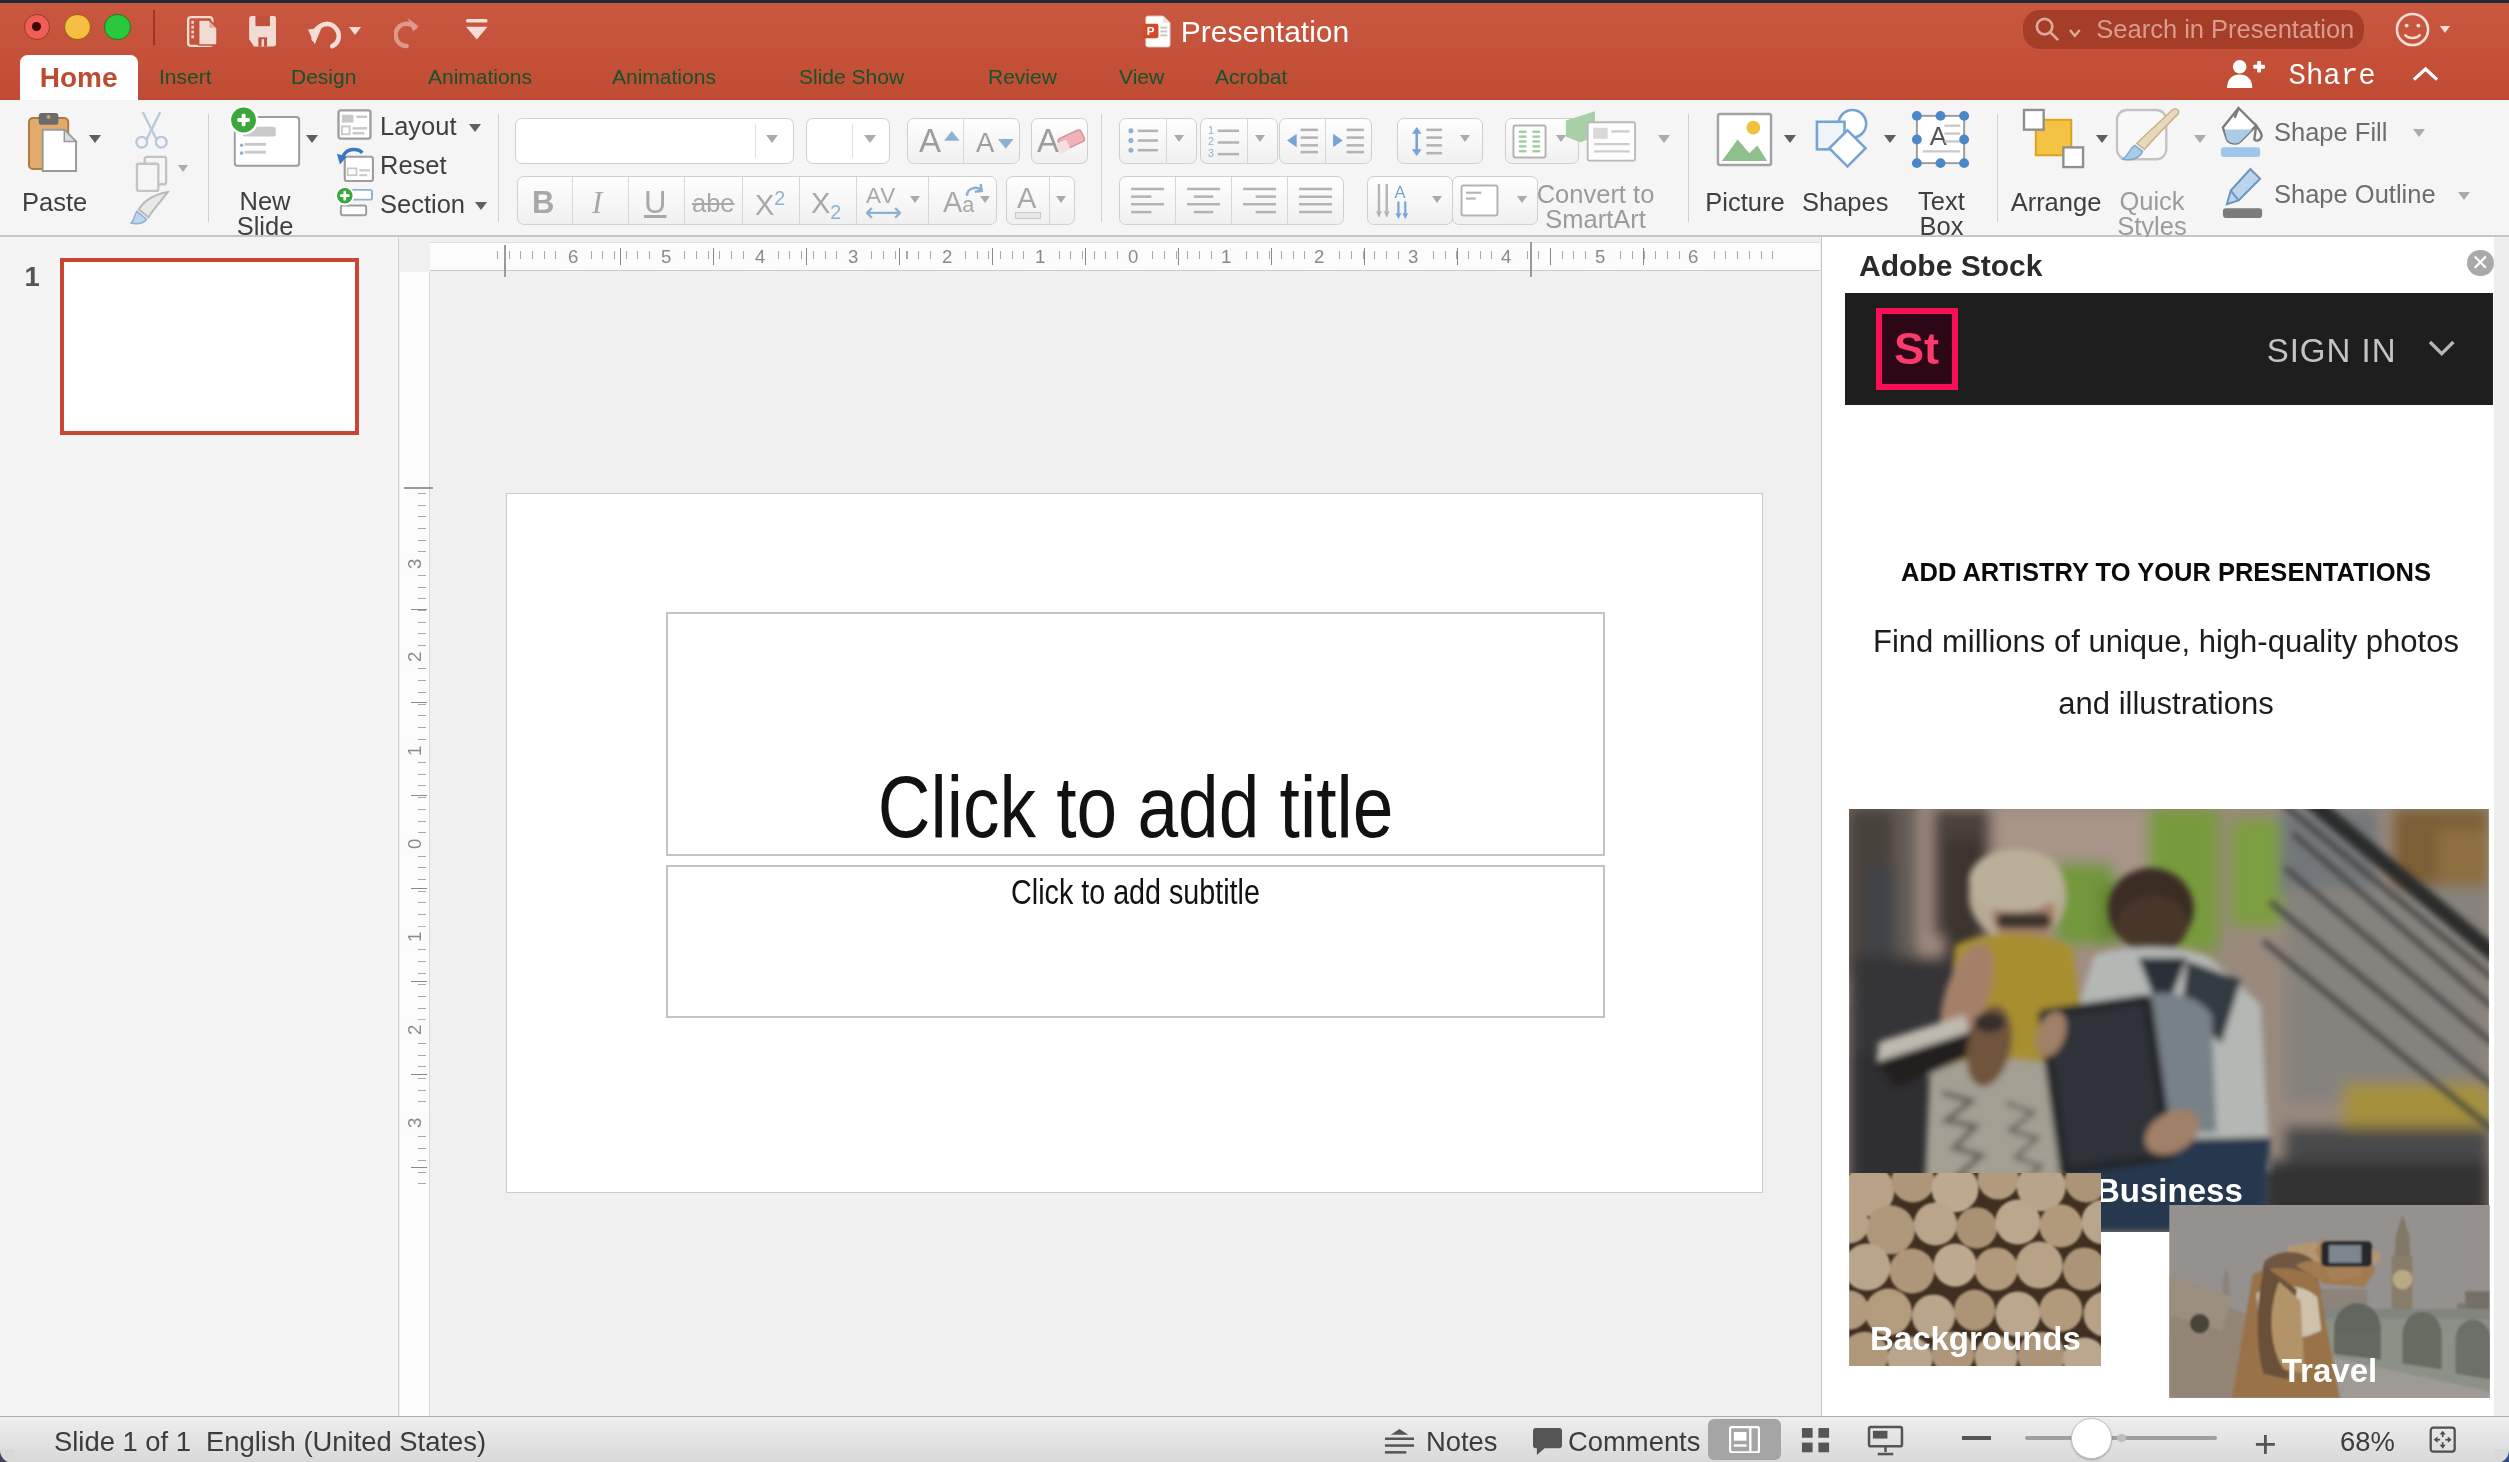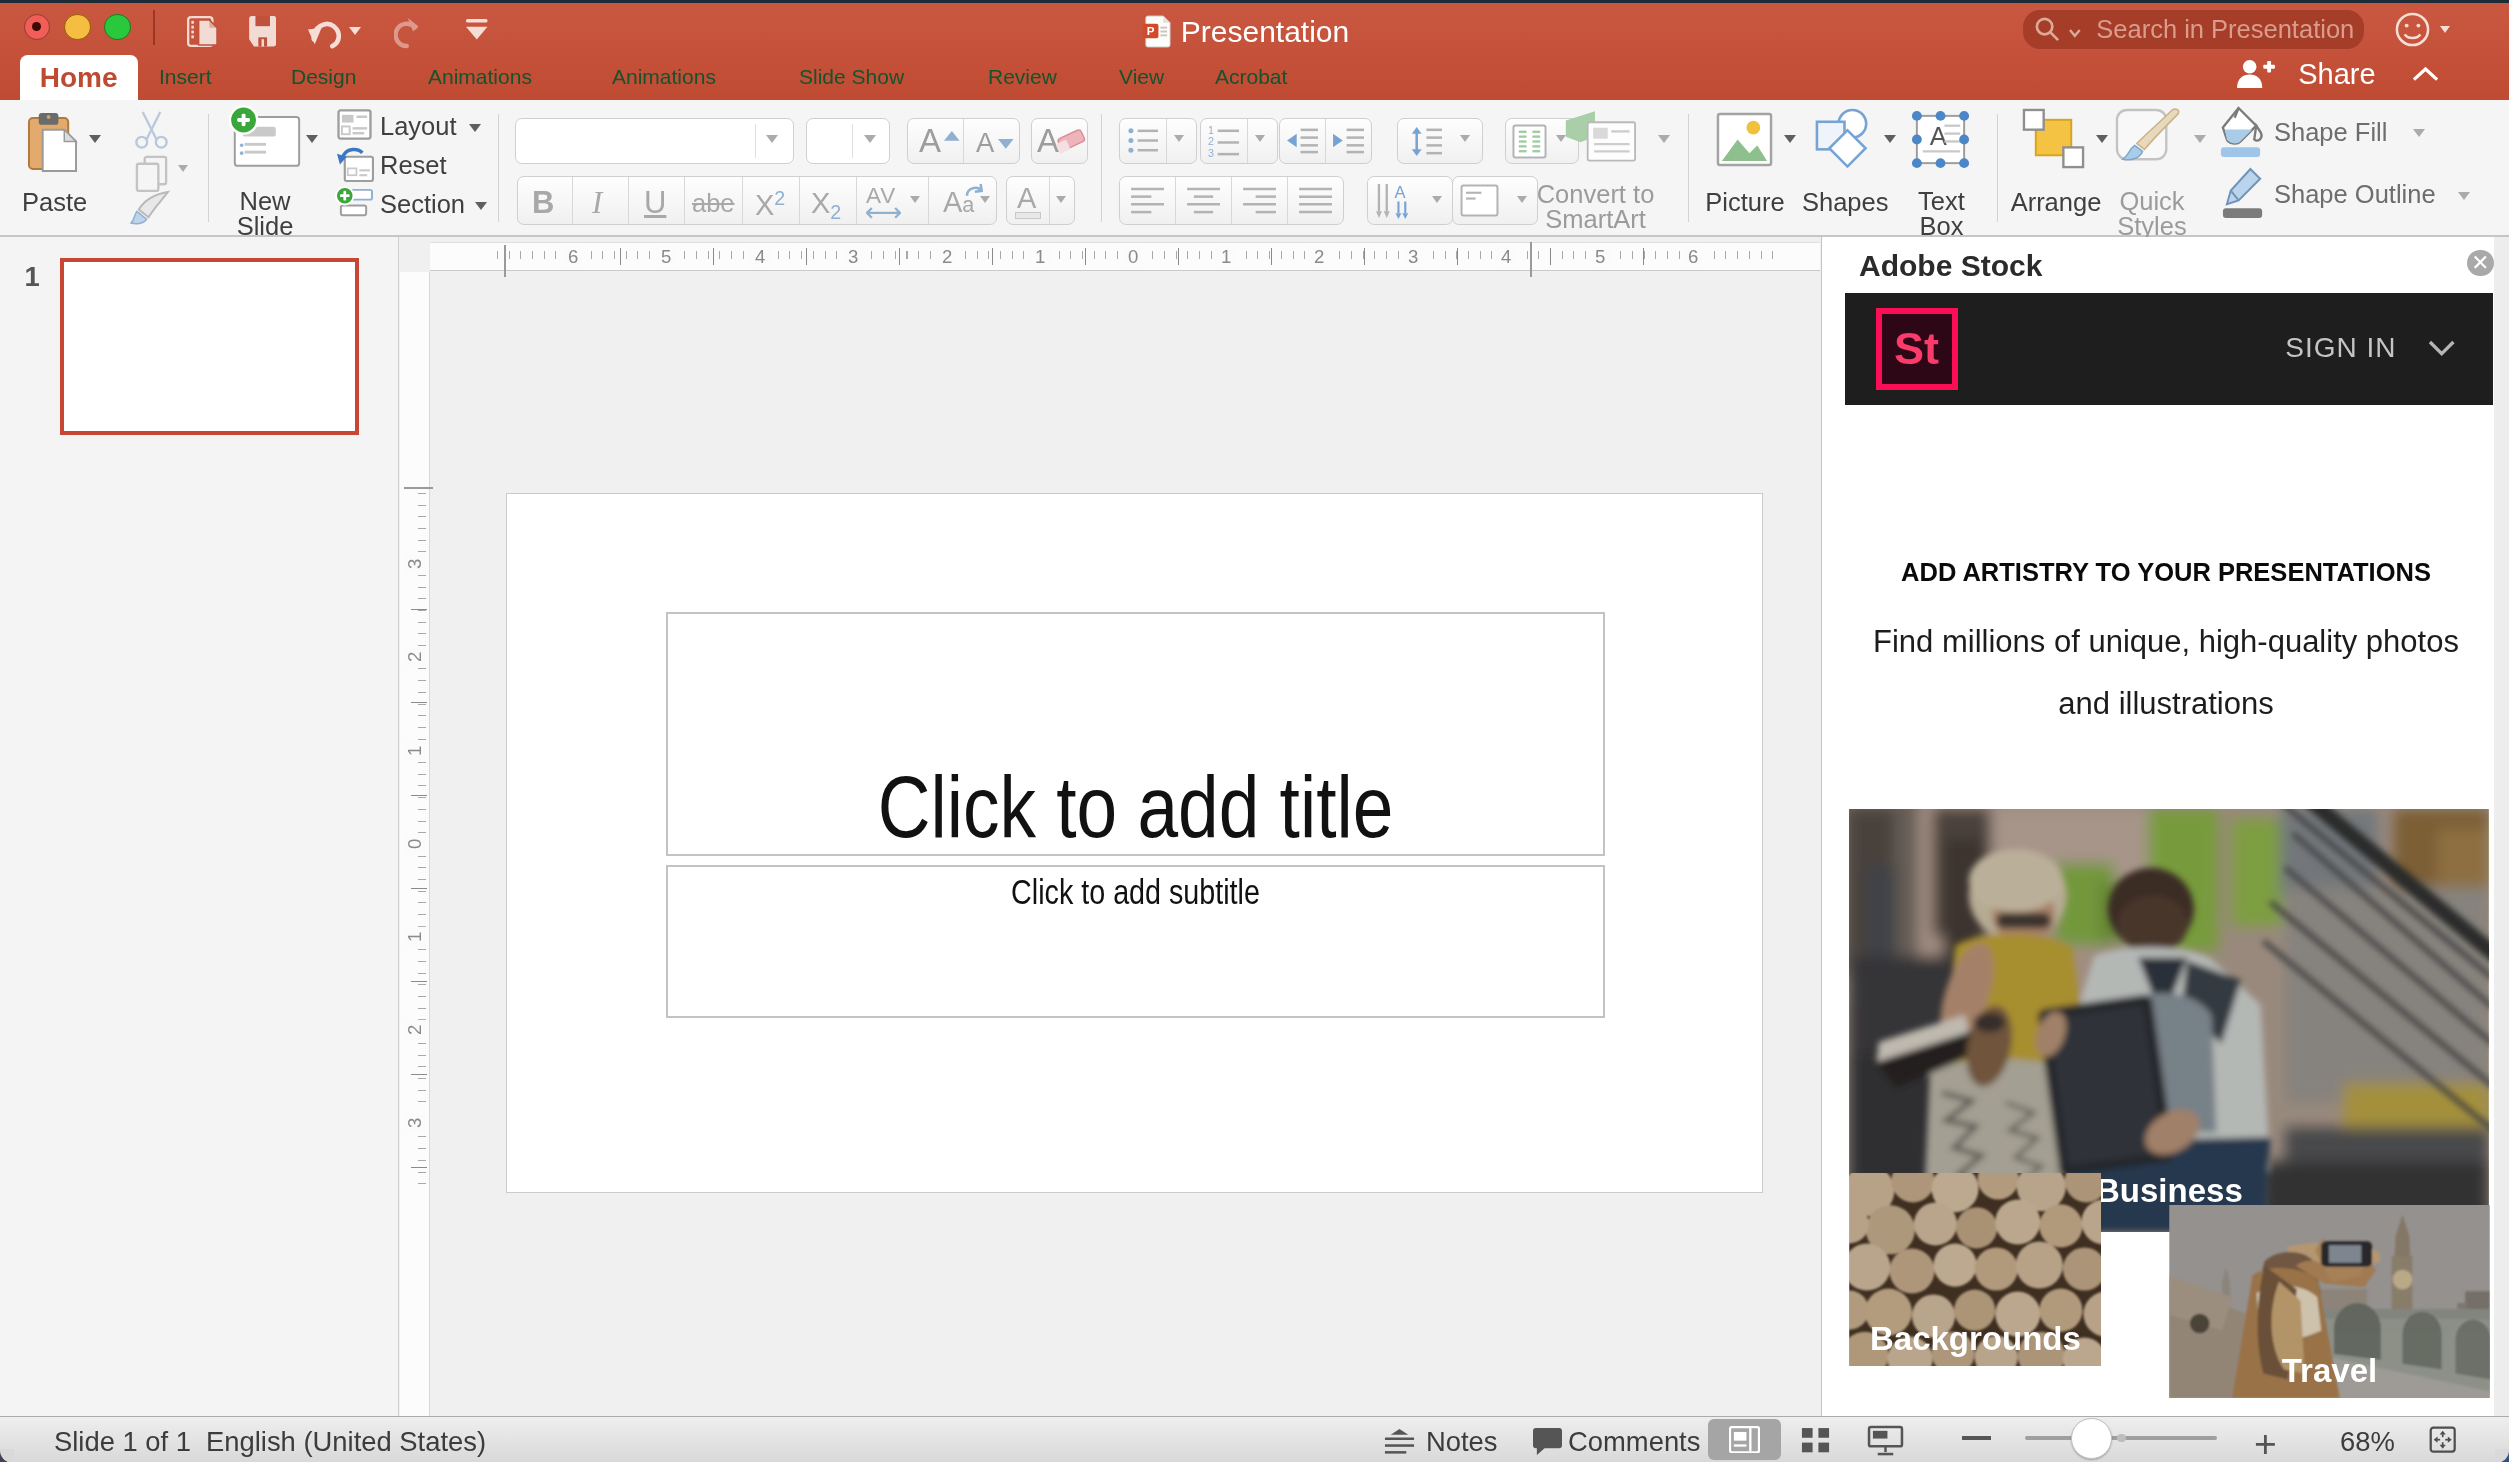--- a/index.html
+++ b/index.html
@@ -55,21 +55,21 @@
 #hruler { position:absolute; left:30px; top:4.9px; width:1390px; height:29px; background:#fcfcfc; border-top:1px solid #e0e0e0; border-bottom:1px solid #c9c9c9; }
 #vruler { position:absolute; left:0px; top:35px; width:30px; height:1144px; background:#fcfcfc; border-right:1px solid #d8d8d8; }
 .rnum { position:absolute; font-size:18.6px; color:#8a8a8a; background:#fbfbfb; padding:0 4.9px; z-index:3; line-height:21.6px; }
 
 
 #stockpanel { position:absolute; left:1821px; top:237px; width:688px; height:1179px; background:#fff; border-left:1px solid #c4c4c4; }
 #stocktitle { position:absolute; left:37px; top:11.8px; font-size:30px; font-weight:700; color:#2b2b2b; }
 #stockclose { position:absolute; left:645px; top:12.7px; width:26.5px; height:26.5px; border-radius:50%; background:#a9a9a9; color:#fff; font-size:21.6px; text-align:center; line-height:26.5px; }
 #stockblack { position:absolute; left:22.5px; top:56px; width:648px; height:112px; background:#1e1e1e; }
 #stlogo { position:absolute; left:31px; top:14.7px; width:82px; height:82px; border:6.9px solid #fa0f57; background:#2e0716; color:#fa3b6b; font-size:45px; font-weight:700; text-align:center; line-height:69px; }
-#signin { position:absolute; right:96px; top:39px; color:#c4c4c4; font-size:28px; letter-spacing:1px; }
+#signin { position:absolute; right:96px; top:39px; color:#c4c4c4; font-size:33px; letter-spacing:1px; }
 #stocksearch { position:absolute; left:34px; top:193px; width:626px; height:82px; background:#f4f4f4; border:2px solid #dcdcdc; border-radius:13.7px; }
 #allbox { position:absolute; left:0; top:0; width:103px; height:78px; background:#fff; border-right:2px solid #dcdcdc; border-radius:11.8px 0 0 11.8px; font-size:31px; font-weight:700; color:#111; line-height:78px; padding-left:25.5px; }
 #stockhead { position:absolute; left:0; width:688px; top:321px; text-align:center; font-size:25.5px; font-weight:800; color:#0a0a0a; }
 #stockbody { position:absolute; left:0; width:688px; top:374px; text-align:center; font-size:31px; color:#1c1c1c; line-height:62px; }
 .imglabel { position:absolute; left:0; right:0; text-align:center; color:#fff; font-size:33px; font-weight:700; }
 #imgbusiness { position:absolute; left:27.4px; top:538px; width:640px; height:423px; overflow:hidden;margin-top:34px; }
 #imgbg { position:absolute; left:27.4px; top:936px; width:252px; height:193px; overflow:hidden; }
 #imgtravel { position:absolute; left:347px; top:968px; width:321px; height:193px; overflow:hidden; }
 #stockscroll { position:absolute; left:672px; top:0; width:15.7px; height:1179px; background:#ededed; }
 
@@ -152,21 +152,21 @@
     <div class="tab" style="left:988px;">Review</div>
     <div class="tab" style="left:1119px;">View</div>
     <div class="tab" style="left:1215px;">Acrobat</div>
     <div id="sharegrp">
       <svg style="vertical-align:-7.8px;" width="41" height="35" viewBox="0 0 42 36" fill="#fff">
         <circle cx="15" cy="10" r="7"></circle>
         <path d="M 2 32 C 2 22 8 18 15 18 C 22 18 28 22 28 32 Z"></path>
         <rect x="29" y="8" width="12" height="4" rx="1"></rect>
         <rect x="33" y="4" width="4" height="12" rx="1"></rect>
       </svg>
-      <span style="margin-left:14px;">Share</span>
+      <span style="margin-left:14px;font-family:Liberation Mono, monospace;">Share</span>
       <svg style="vertical-align:2px; margin-left:27.4px;" width="29" height="17.6" viewBox="0 0 30 18">
           <path d="M 3 15 L 15 4 L 27 15" stroke="#fff" stroke-width="3.4" fill="none"></path>
         </svg>
     </div>
   </div>
   <div id="ribbon">
 
     <svg class="abs" style="left:27.4px; top:11.8px;" width="51" height="61" viewBox="0 0 52 62">
       <rect x="2" y="6" width="40" height="52" rx="4" fill="#e2aa6c" stroke="#b07a3c" stroke-width="2"></rect>
       <rect x="12" y="1" width="20" height="12" rx="3" fill="#6b6b6b"></rect>

